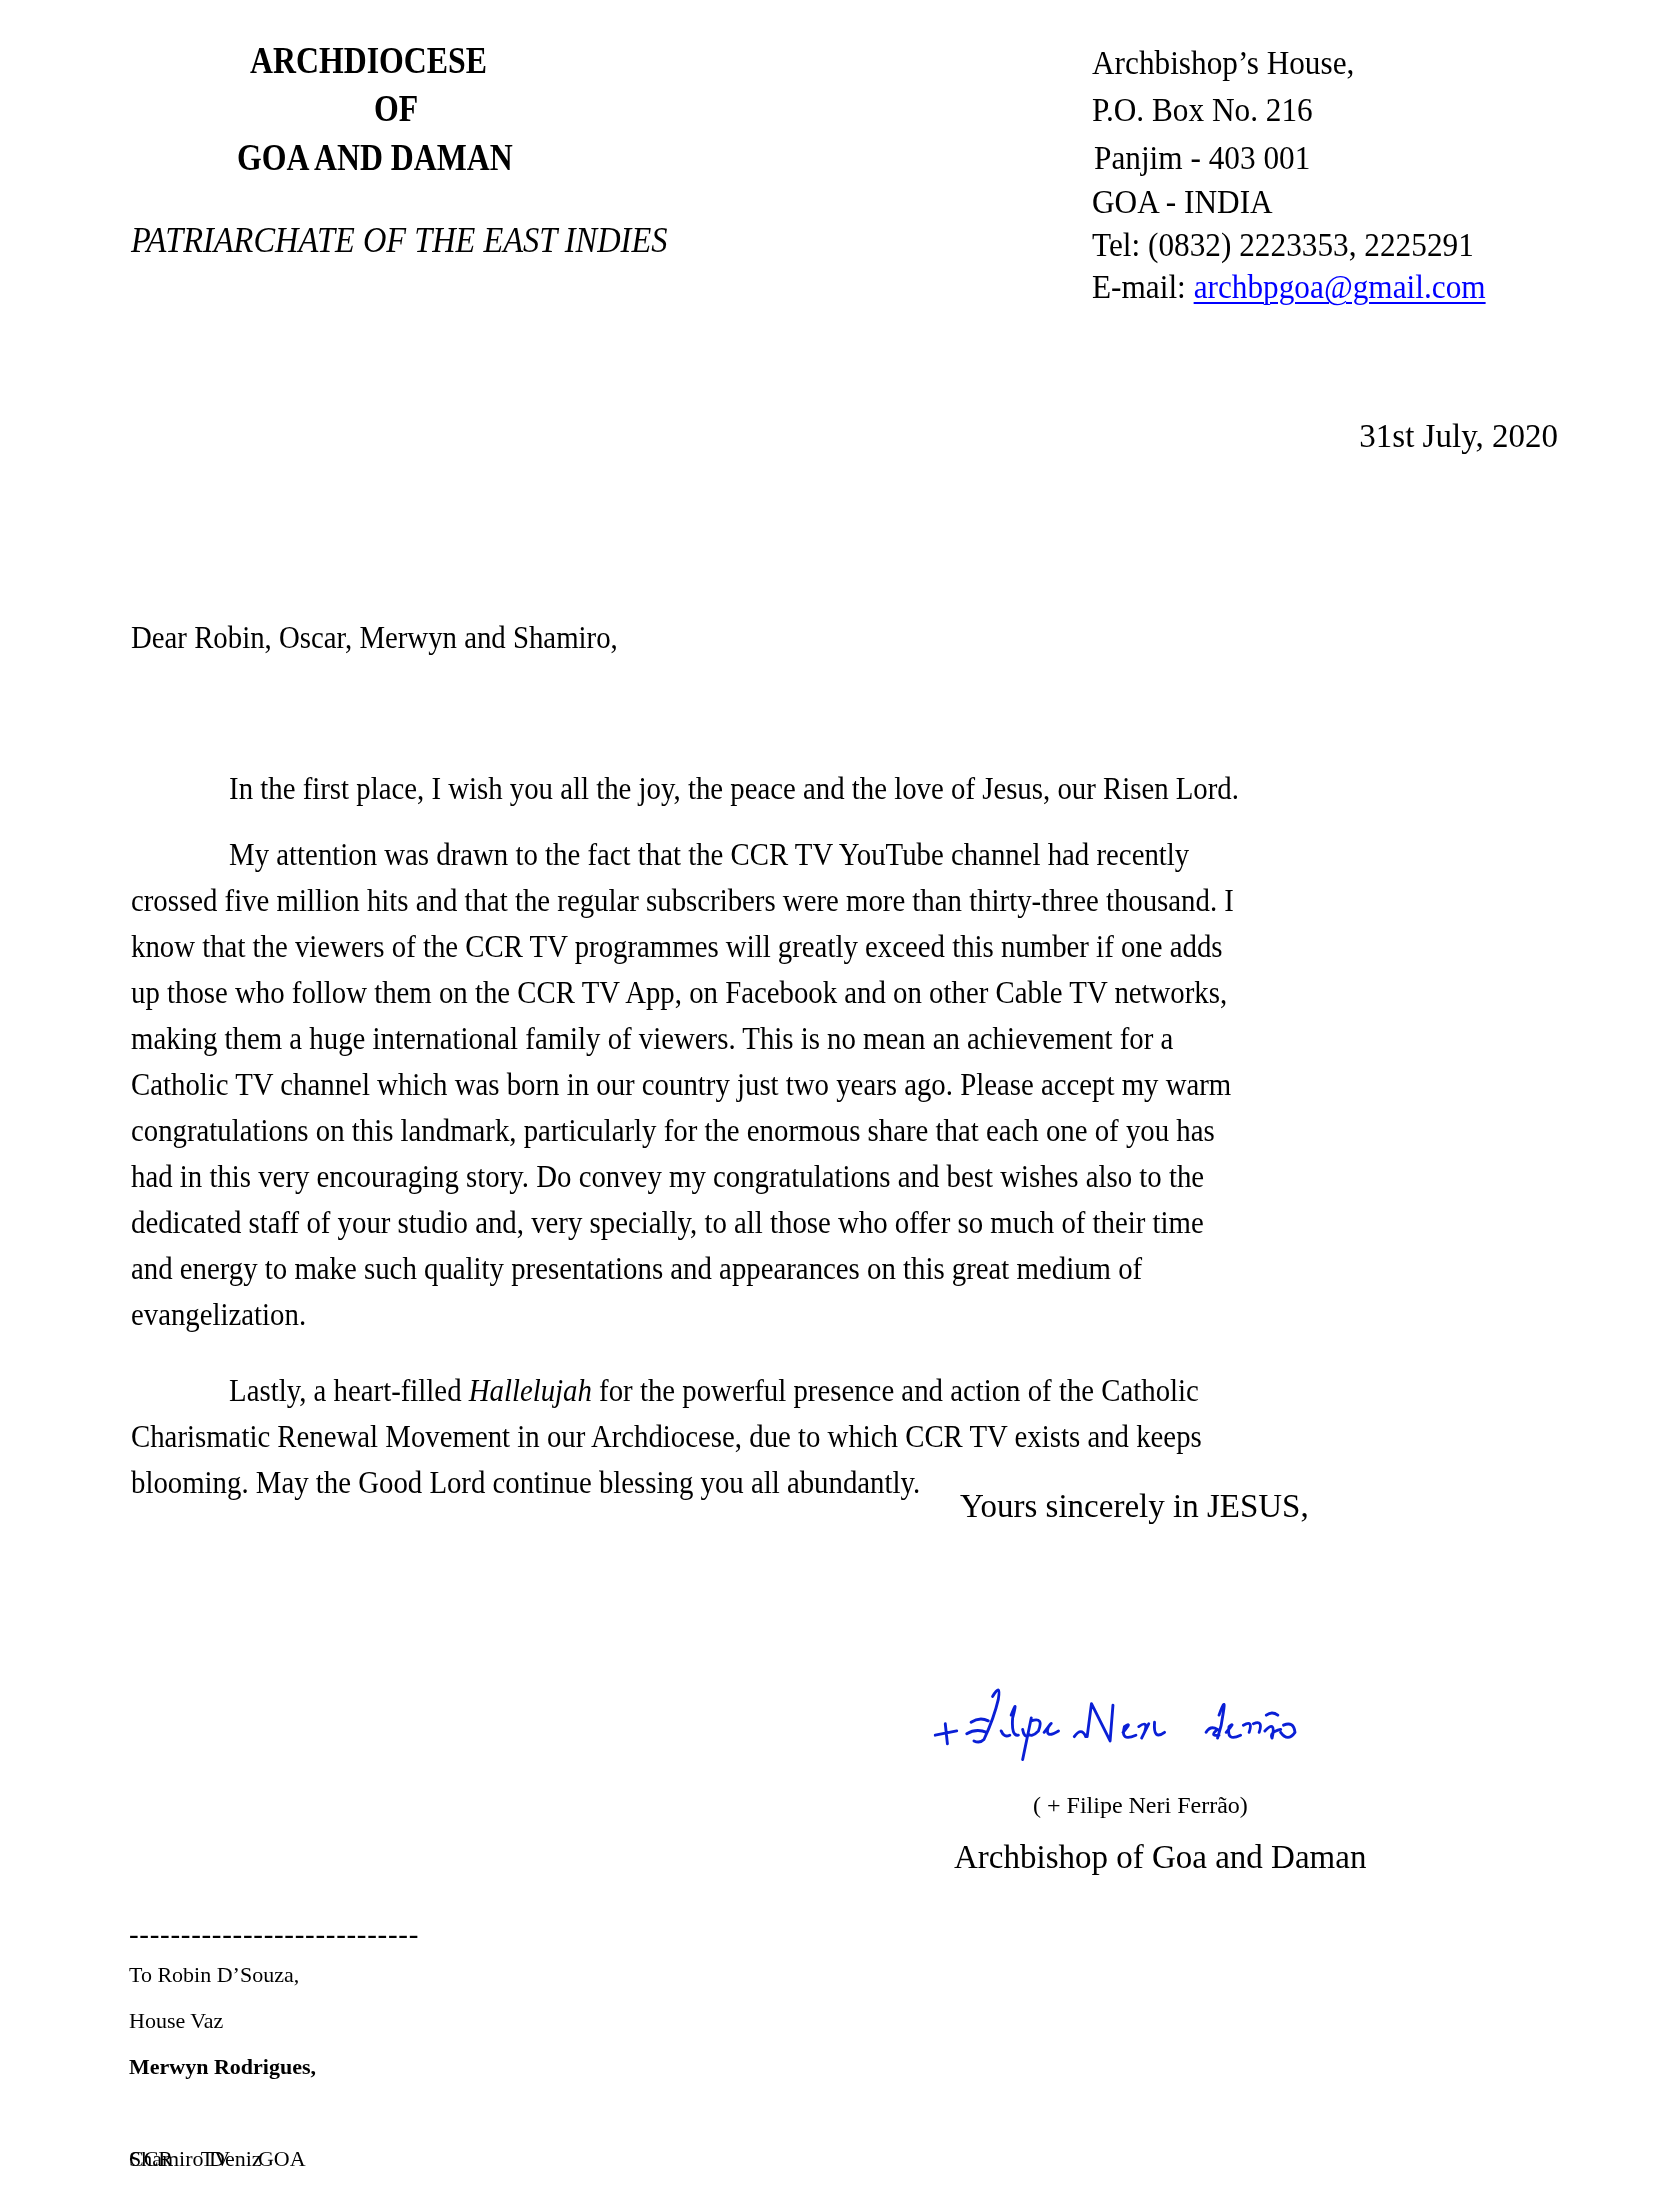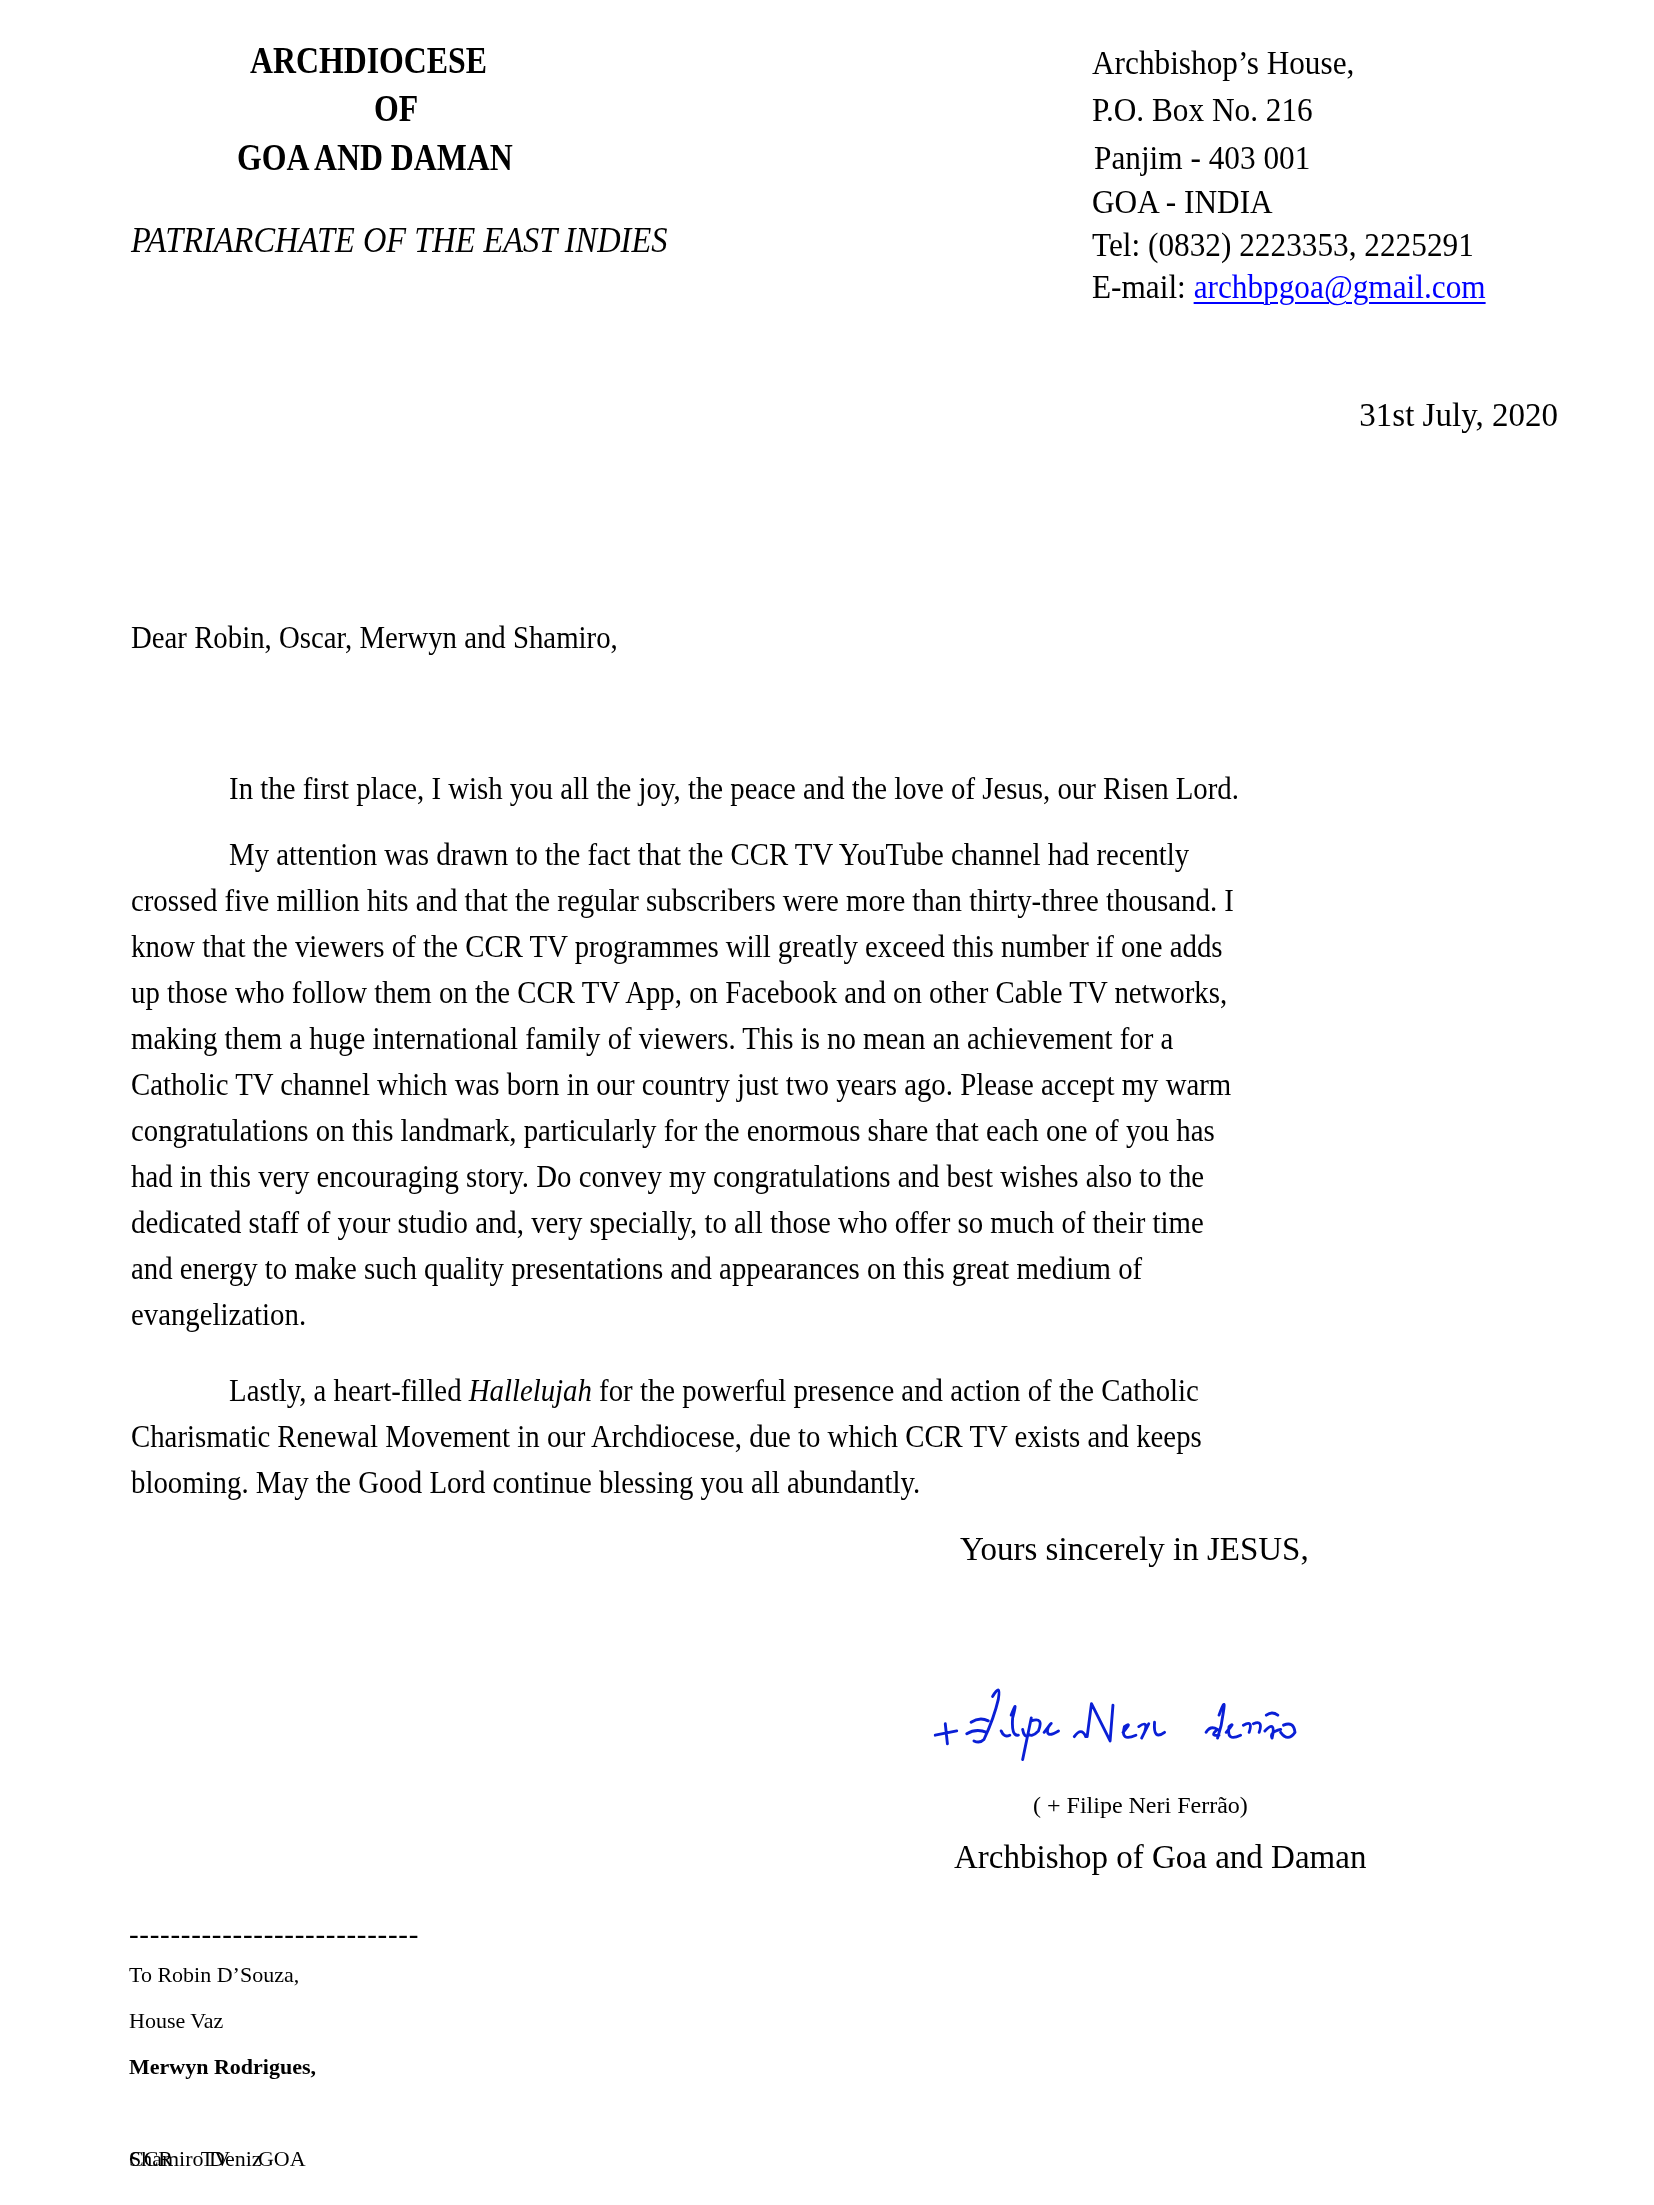--- a/index.html
+++ b/index.html
@@ -18,37 +18,37 @@
   .addr { left: 1092px; font-size: 34px; line-height: 1; transform: scaleX(0.92); transform-origin: left top; }
   #addr-0 { top: 46px; }
   #addr-1 { top: 93px; }
   #addr-2 { top: 141px; left: 1094px; }
   #addr-3 { top: 185px; }
   #addr-4 { top: 228px; }
   #addr-5 { top: 270px; }
   .email-link { color: #0000ff; text-decoration: underline; text-decoration-thickness: 2.2px; text-underline-offset: 4.3px; }
 
   
-  #date { right: 96px; top: 399px; font-size: 33px; line-height: 1; }
+  #date { right: 96px; top: 420px; font-size: 33px; line-height: 1; }
 
   
   .body-text { font-size: 32px; transform: scaleX(0.9); transform-origin: left top; }
   #salutation { left: 131px; top: 621px; line-height: 1; }
 
   .para { position: absolute; left: 131px; width: 1514px; font-size: 32px; line-height: 46px;
           text-align: left; transform: scaleX(0.9); transform-origin: left top; }
   .para .ln { display: block; white-space: nowrap; }
   .para .ln.first { text-indent: 109px; }
   #para-0 { top: 765px; }
   #para-1 { top: 831px; }
   #para-2 { top: 1367px; }
   .ital { font-style: italic; }
 
   
-  #closing { left: 960px; top: 1533px; font-size: 33px; line-height: 1; }
+  #closing { left: 960px; top: 1490px; font-size: 33px; line-height: 1; }
   #signature { left: 922px; top: 1675px; width: 531px; height: 86px; }
   #signer-name { left: 1033px; top: 1793px; font-size: 24px; line-height: 1; }
   #signer-title { left: 954px; top: 1841px; font-size: 33px; line-height: 1; text-align: center; }
 
   
   #divider { left: 129px; top: 1920px; font-size: 29px; line-height: 1; letter-spacing: 0.7px; }
   .rcpt { left: 129px; font-size: 22px; line-height: 1; }
   #rcpt-0 { top: 1964px; }
   #rcpt-1 { top: 2010px; }
   #rcpt-2 { top: 2056px; font-weight: bold; }

